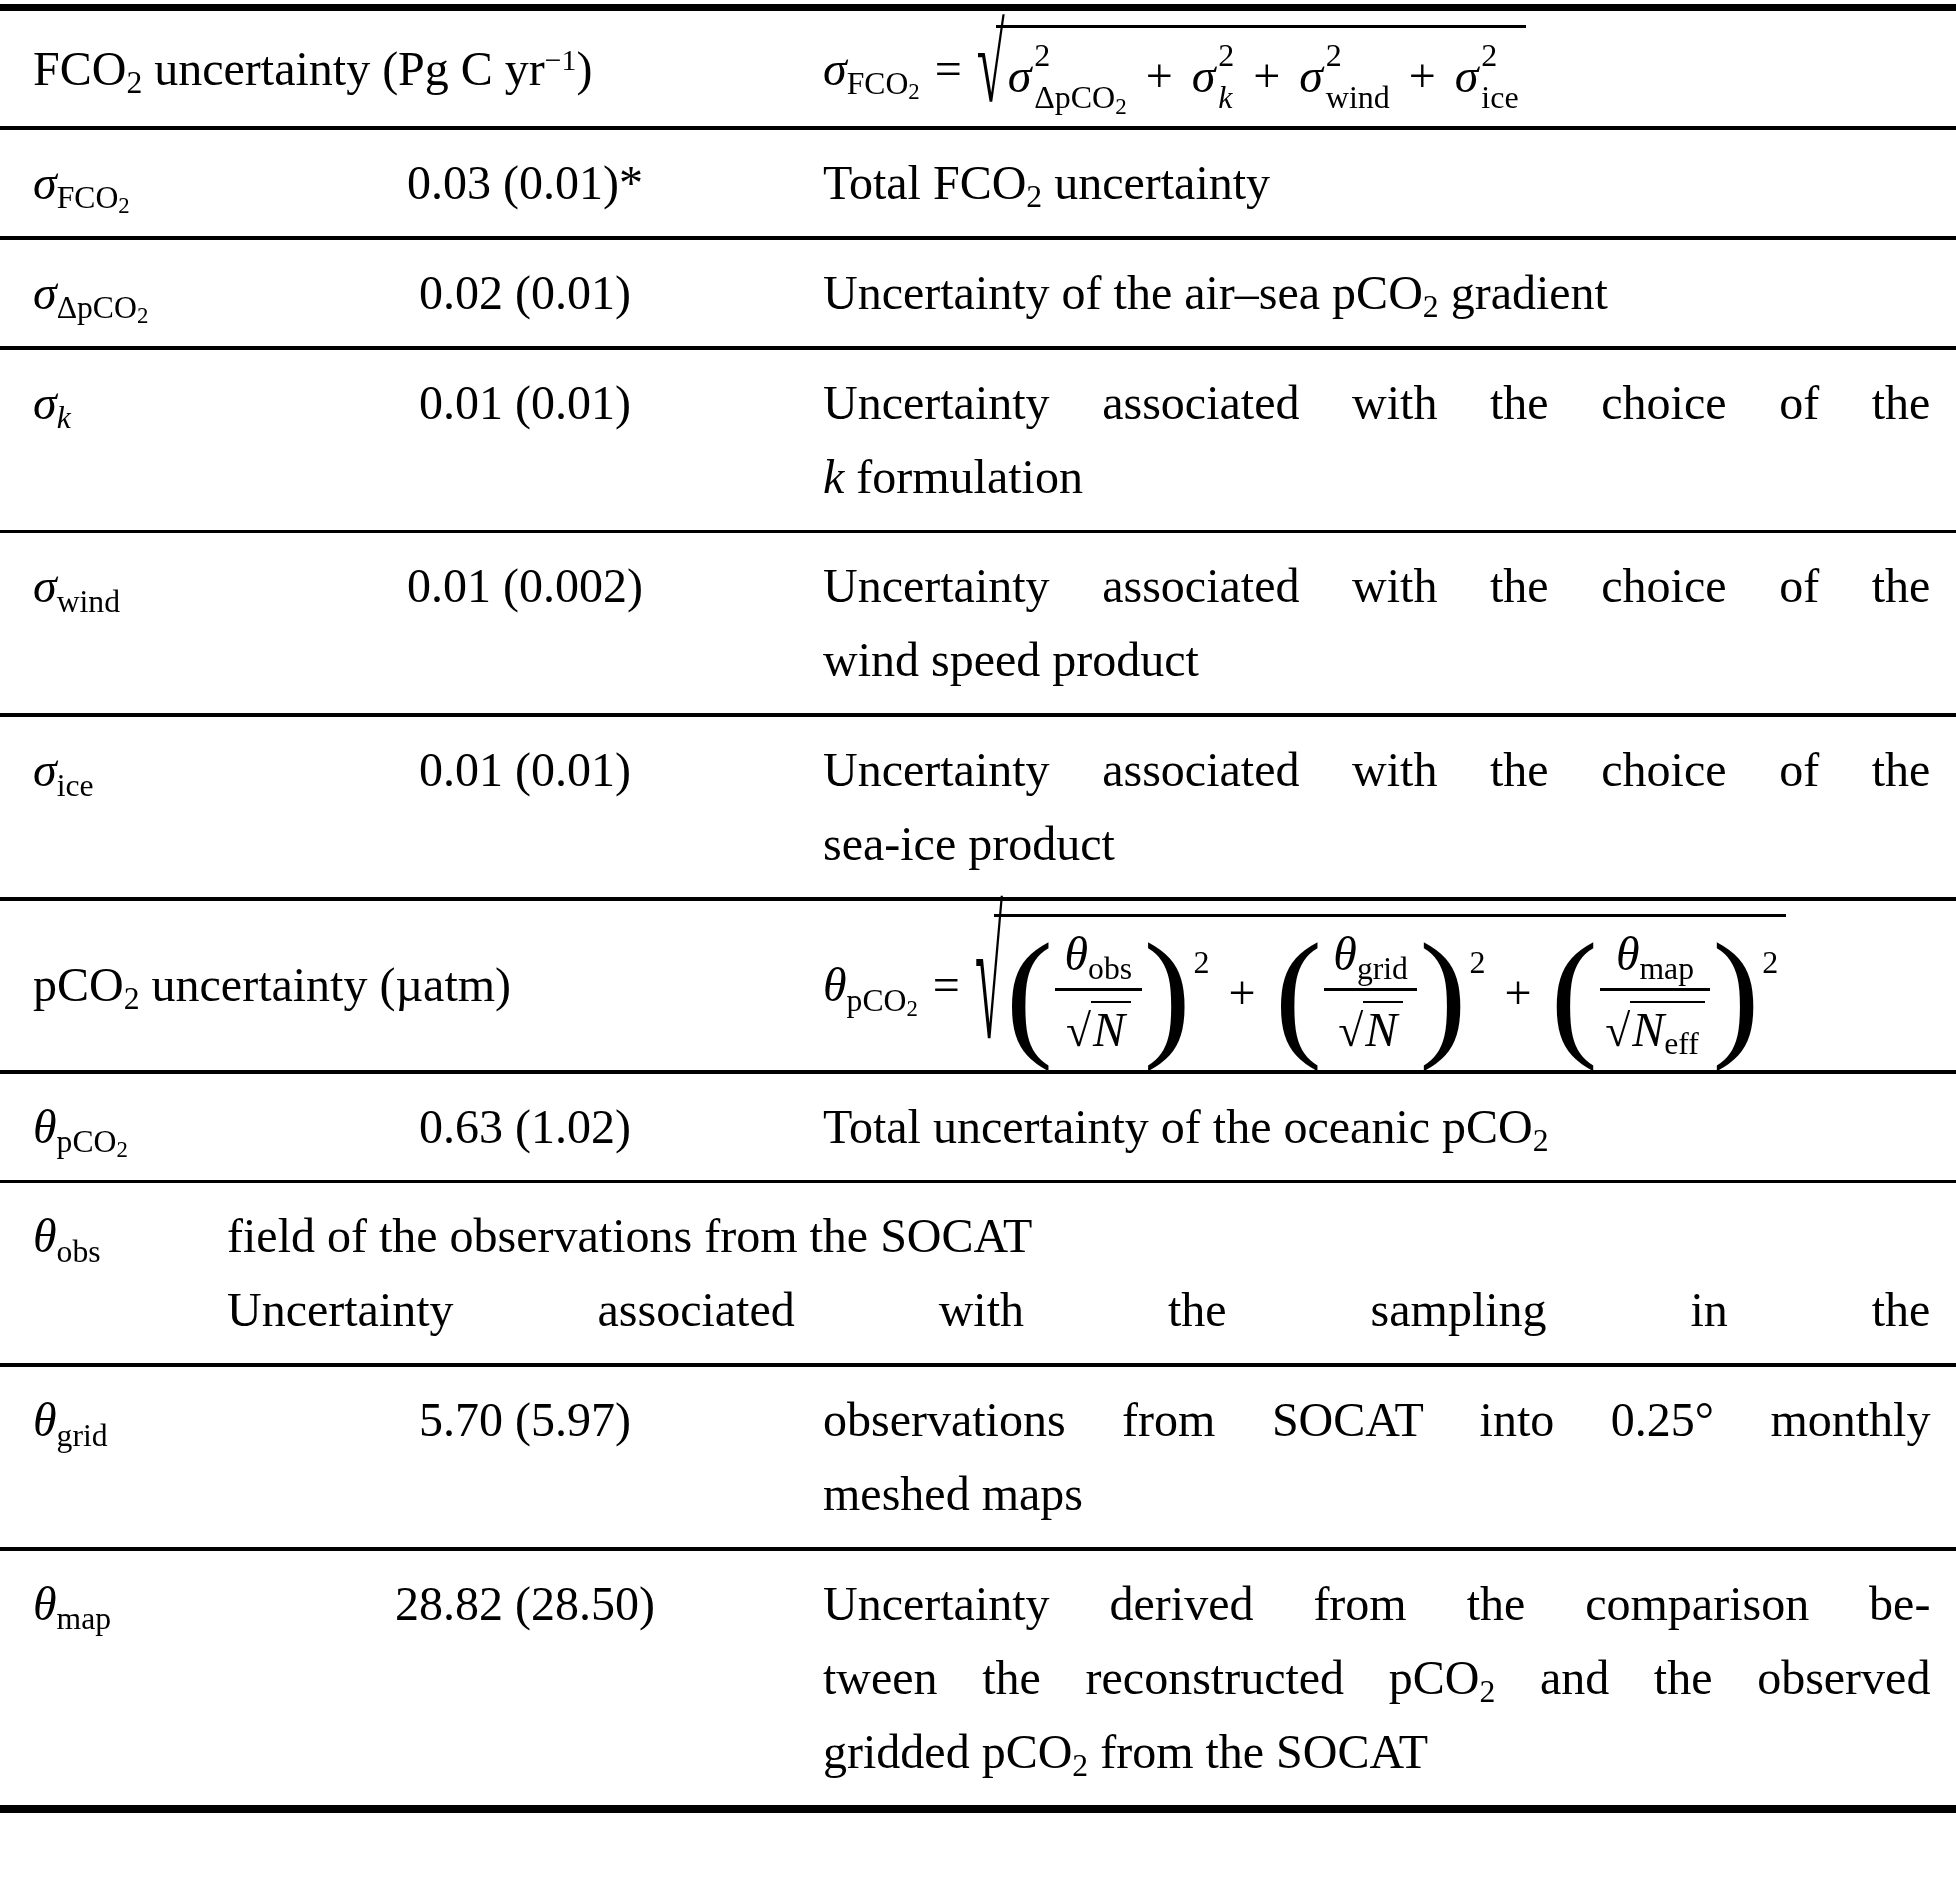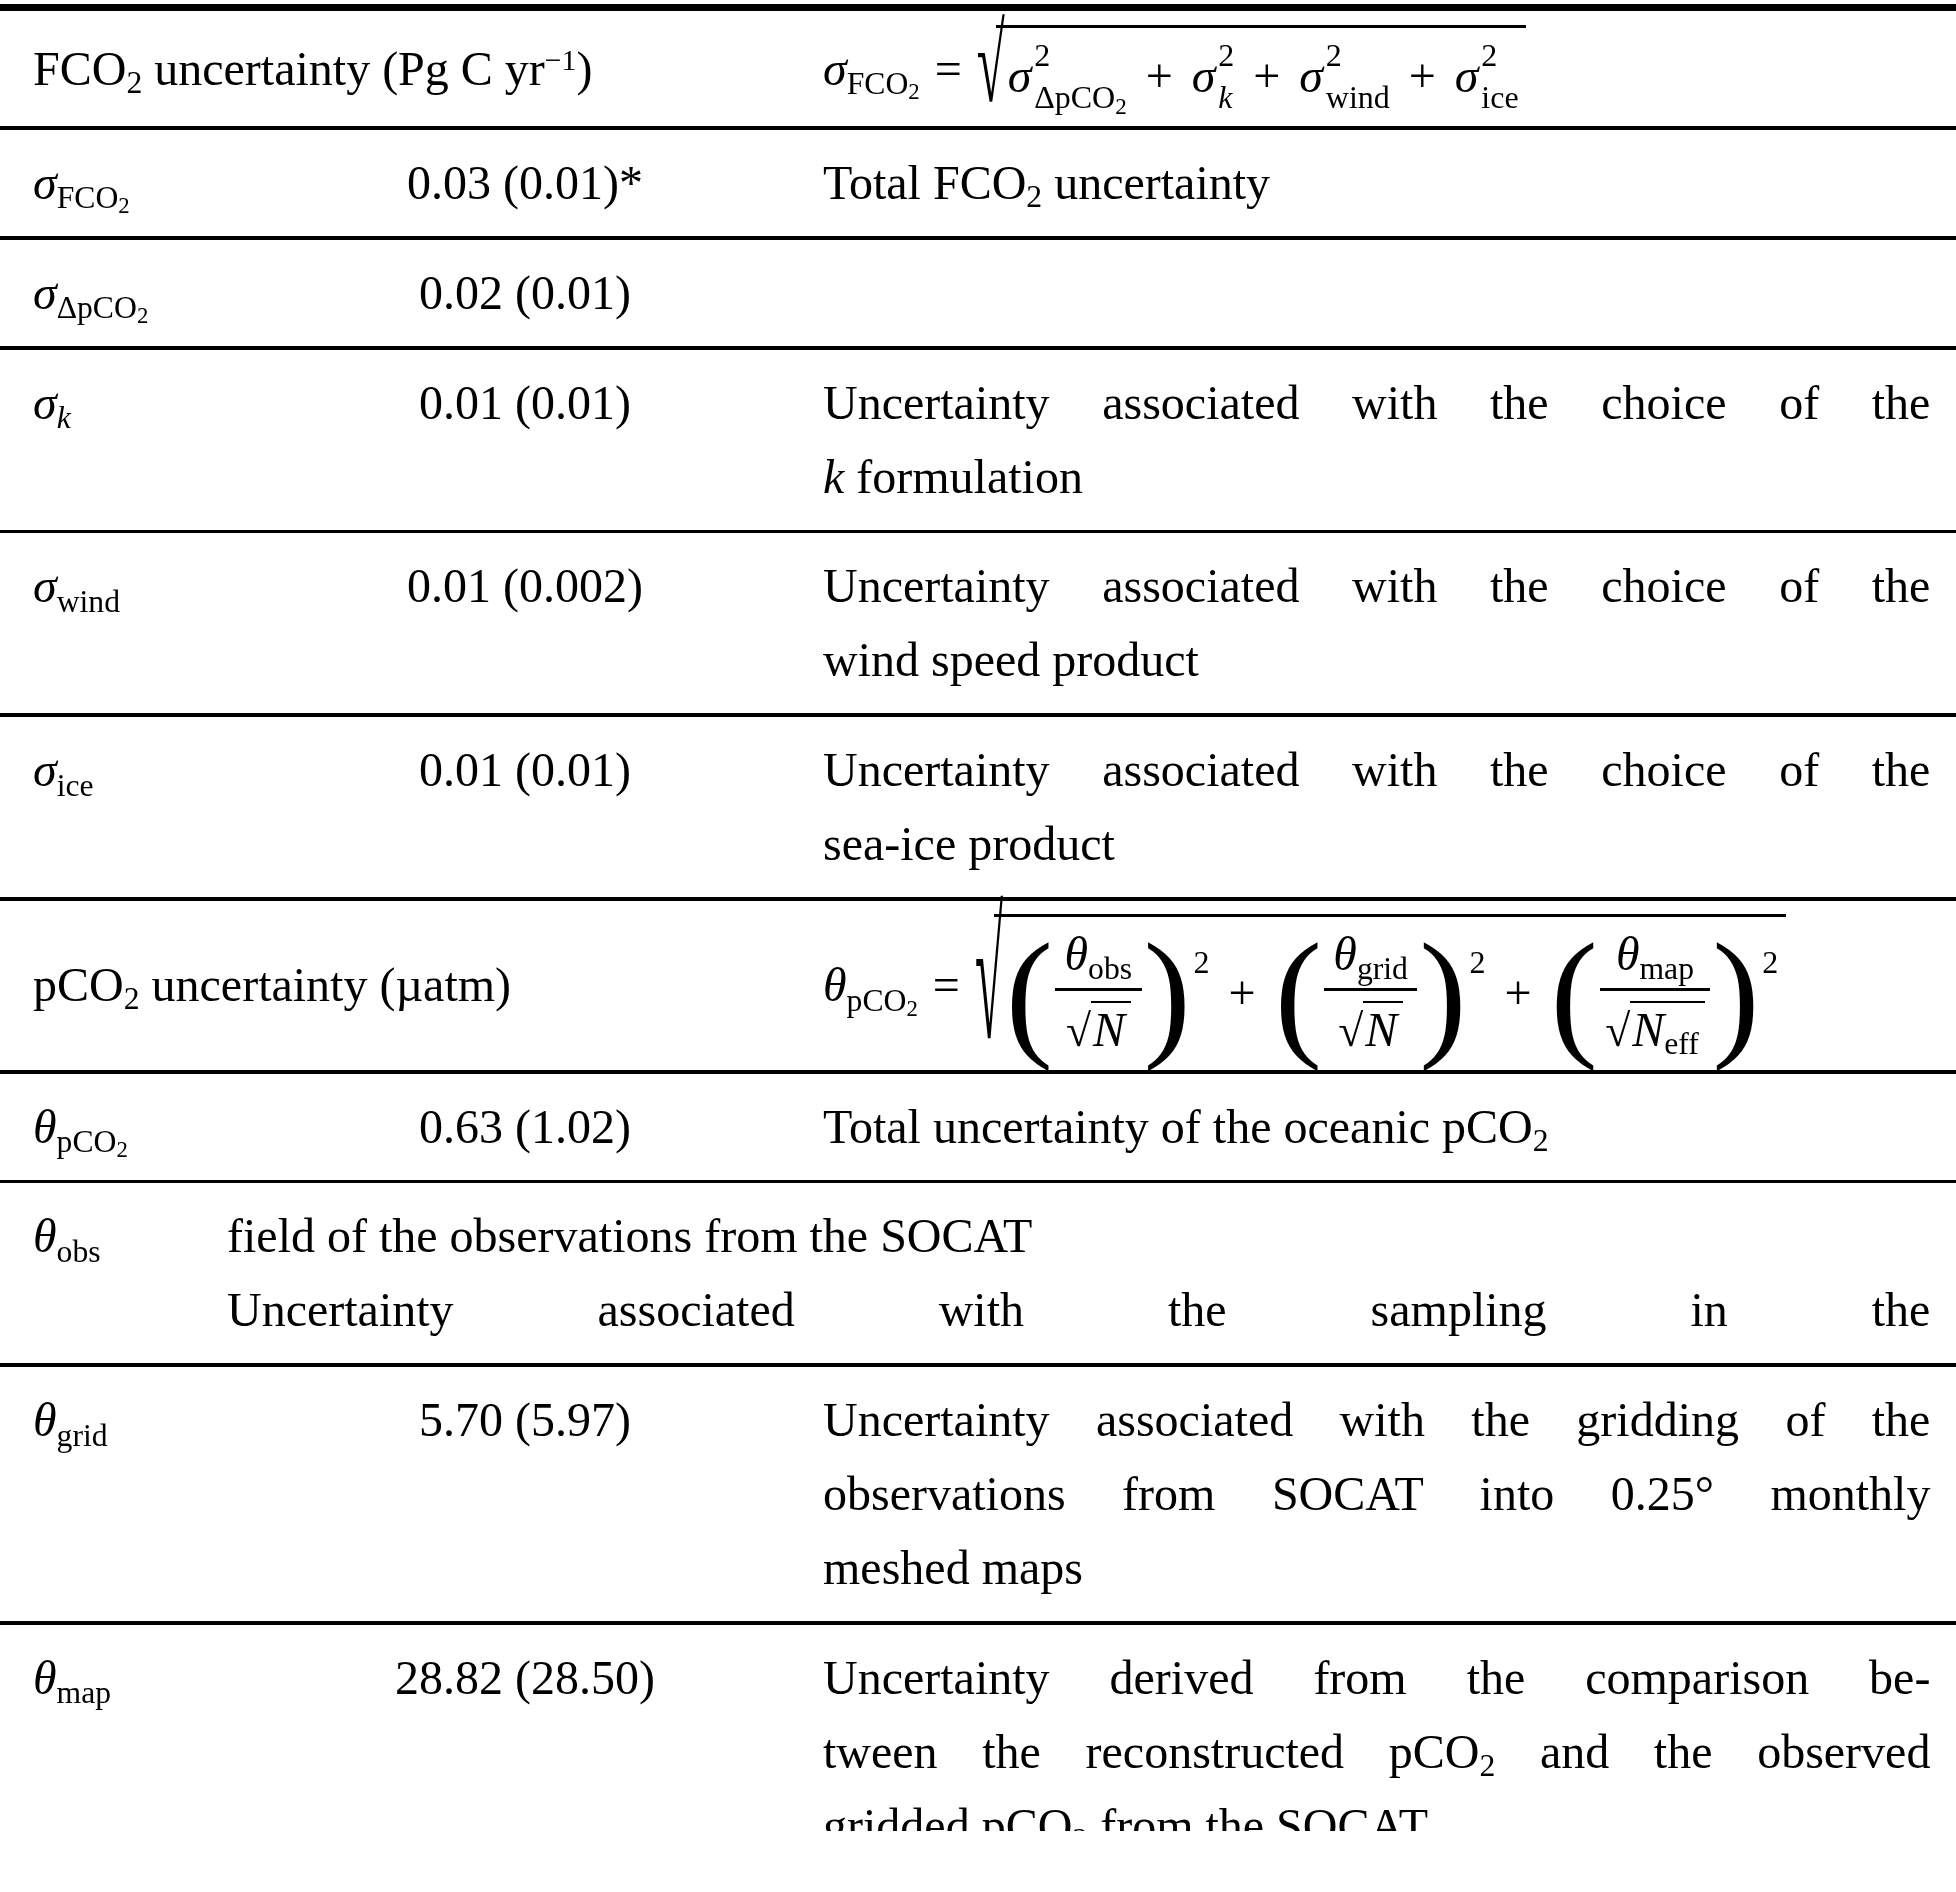--- a/index.html
+++ b/index.html
@@ -97,20 +97,23 @@
         <div class="c1"><span class="mi">σ</span><span class="lsub">FCO<sub>2</sub></span></div>
         <div class="c2">0.03 (0.01)*</div>
         <div class="c3">
           <span class="ln">Total FCO<sub>2</sub> uncertainty</span>
         </div>
       </div>
       <div class="rule"></div>
       <div class="row">
         <div class="c1"><span class="mi">σ</span><span class="lsub">ΔpCO<sub>2</sub></span></div>
         <div class="c2">0.02 (0.01)</div>
+        <div class="c3">
+          <span class="ln">Uncertainty of the air–sea pCO<sub>2</sub> gradient</span>
+        </div>
       </div>
       <div class="rule"></div>
       <div class="row">
         <div class="c1"><span class="mi">σ</span><span class="lsub"><i>k</i></span></div>
         <div class="c2">0.01 (0.01)</div>
         <div class="c3">
           <span class="ln j">Uncertainty associated with the choice of the</span>
           <span class="ln"><i>k</i> formulation</span>
         </div>
       </div>
@@ -188,21 +191,20 @@
         <div class="c3">
           <span class="ln">field of the observations from the SOCAT</span>
           <span class="ln j">Uncertainty associated with the sampling in the</span>
         </div>
       </div>
       <div class="rule"></div>
       <div class="row">
         <div class="c1"><span class="mi">θ</span><span class="lsub">grid</span></div>
         <div class="c2">5.70 (5.97)</div>
         <div class="c3">
-          <span class="ln j">Uncertainty associated with the gridding of the</span>
           <span class="ln j">observations from SOCAT into 0.25° monthly</span>
           <span class="ln">meshed maps</span>
         </div>
       </div>
       <div class="rule"></div>
       <div class="row">
         <div class="c1"><span class="mi">θ</span><span class="lsub">map</span></div>
         <div class="c2">28.82 (28.50)</div>
         <div class="c3">
           <span class="ln j">Uncertainty derived from the comparison be-</span>

